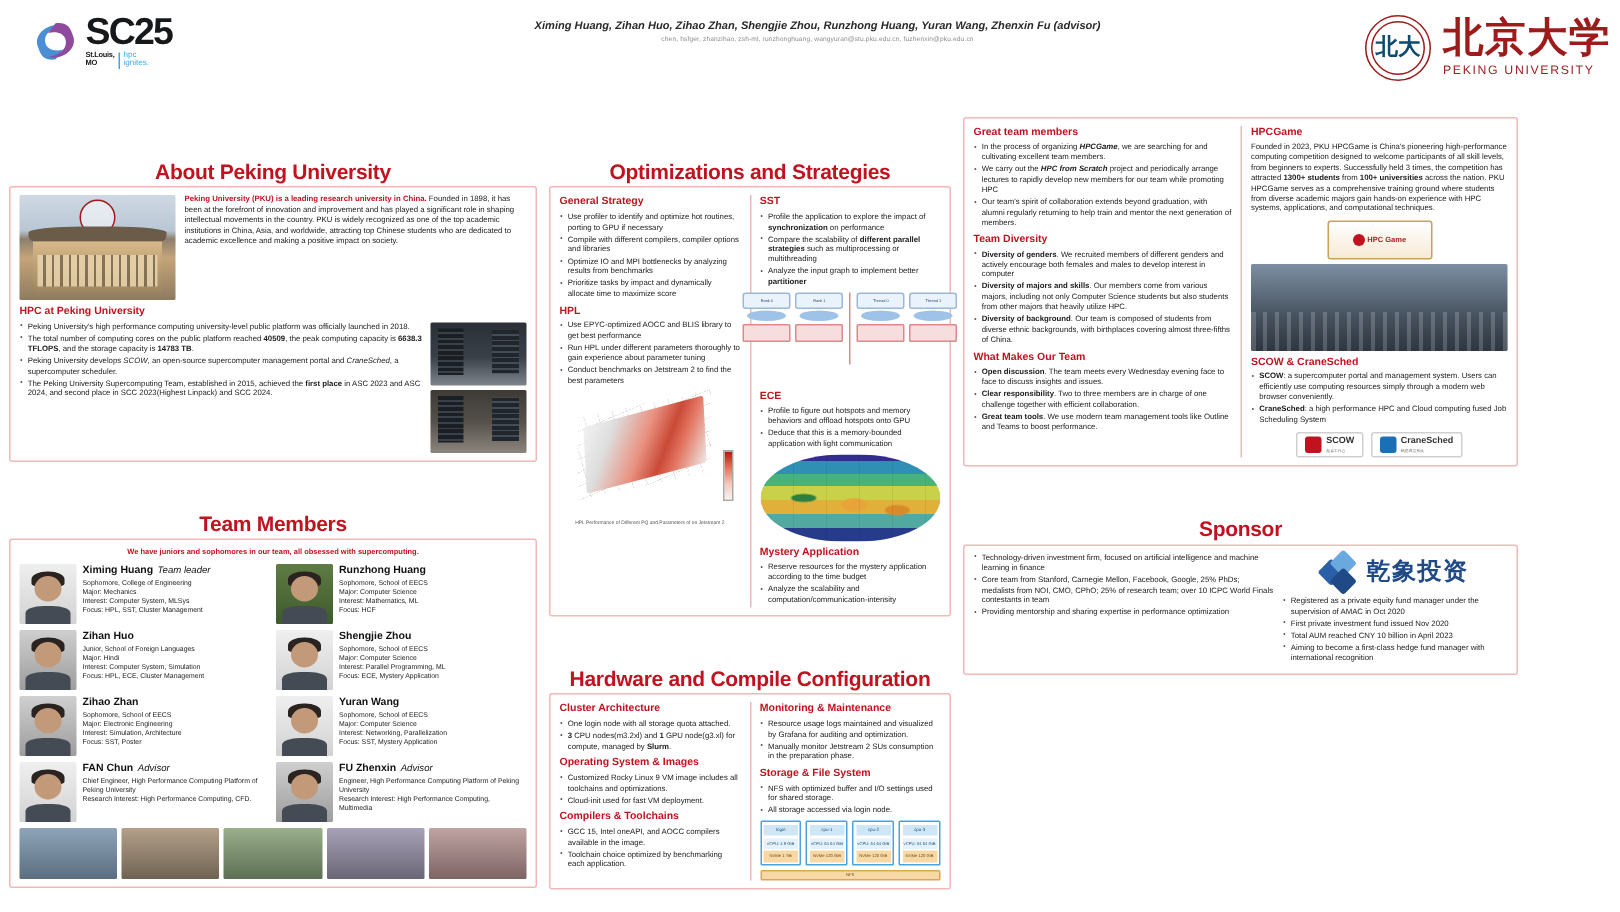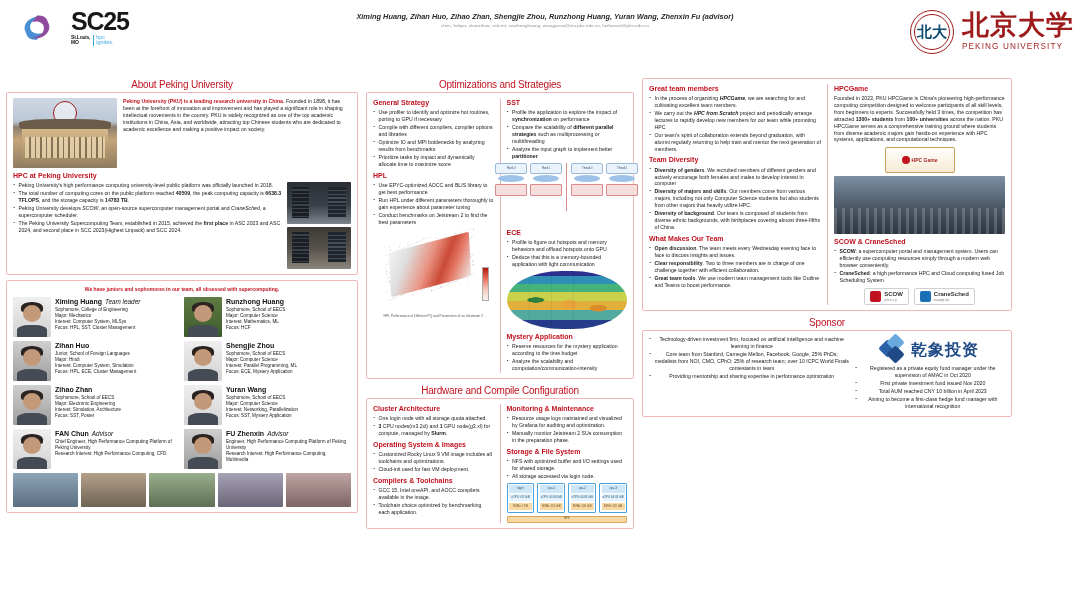--- a/index.html
+++ b/index.html
@@ -12,21 +12,21 @@
     line-height:1.32;
   }
   .poster { position:relative; width:1080px; height:608px; padding:4px 6px; }
 
   
   .header { display:flex; align-items:flex-start; height:74px; }
   .hdr-left { width:300px; display:flex; align-items:flex-start; padding-top:6px; }
   .hdr-center { flex:1; text-align:center; padding-top:4px; }
   .hdr-right { width:290px; display:flex; align-items:center; justify-content:flex-end; padding-top:6px; gap:8px; }
 
-  .sc-logo { display:flex; align-items:center; gap:17px; padding-left:14px;}
+  .sc-logo { display:flex; align-items:center; gap:3px; padding-left:14px;}
   .sc-swirl { width:34px; height:30px; position:relative; flex:none;}
   .sc-text { display:flex; flex-direction:column; }
   .sc-word { font-size:25px; font-weight:bold; letter-spacing:-1.2px; line-height:0.95; color:#17181a;}
   .sc-sub { display:flex; gap:3px; margin-top:1px;}
   .sc-sub-a { font-size:5px; font-weight:bold; color:#17181a; line-height:1.05; letter-spacing:-0.2px;}
   .sc-sub-b { font-size:5.4px; color:#3aa9e0; line-height:1.05; border-left:1px solid #3aa9e0; padding-left:2px;}
 
   .poster-title {
     font-size:29px; font-weight:bold; color:#c1121f; letter-spacing:-0.3px;
     font-family:"Liberation Sans", sans-serif;
@@ -41,22 +41,22 @@
   .pku-name-en { font-size:8.2px; color:#9e1b1b; letter-spacing:1.1px; margin-top:3px;}
 
   
   .cols { display:flex; gap:8px; height:525px; }
   .col { display:flex; flex-direction:column; gap:5px; }
   .col-left { width:352px; }
   .col-mid  { width:268px; }
   .col-right{ width:370px; }
 
   .sec-title {
-    text-align:center; color:#c1121f; font-weight:normal; font-size:10px;
-    letter-spacing:-0.2px; margin-bottom:1px;
+    text-align:center; color:#c1121f; font-weight:bold; font-size:14px;
+    letter-spacing:-0.2px; margin-bottom:1px;margin-top:27px;
   }
   .card { border:0.8px solid #f2b8b8; border-radius:2px; background:#fff; padding:5px 6px; }
 
   h4.sub { color:#c1121f; font-weight:bold; font-size:7px; margin:3px 0 2px; }
   h4.sub.first { margin-top:0; }
   ul { list-style:none; margin:0; padding:0; }
   li { position:relative; padding-left:5.5px; margin-bottom:1.2px; }
   li::before { content:"\25AA"; position:absolute; left:0.5px; top:-0.3px; font-size:4.2px; color:#333; }
   b, strong { font-weight:bold; }
   .it { font-style:italic; }
@@ -172,21 +172,21 @@
   .hpcg-photo::after{ content:""; position:absolute; left:0; bottom:0; width:100%; height:46%;
     background:repeating-linear-gradient(90deg, rgba(255,255,255,.18) 0 3px, transparent 3px 8px);}
   .scow-logos { display:flex; gap:5px; align-items:center; justify-content:center; margin-top:4px;}
   .scow-box { border:0.7px solid #d0d0d0; border-radius:2px; padding:2px 5px; display:flex; align-items:center; gap:3px; background:#fff;}
   .scow-mark { width:11px; height:11px; border-radius:2px; background:#c1121f; }
   .scow-mark.b { background:#1a6fb5; }
   .scow-txt { font-size:6px; font-weight:bold; color:#333; }
   .scow-txt small { display:block; font-size:2.6px; color:#777; font-weight:normal;}
 
   
-  .sponsor-row { display:flex; gap:6px;text-align:center; }
+  .sponsor-row { display:flex; gap:6px; }
   .sponsor-left { flex:1; }
   .sponsor-right { width:150px; flex:none; }
   .sp-logo { display:flex; align-items:center; gap:4px; justify-content:center; margin-bottom:3px;}
   .sp-diamond { width:26px; height:26px; position:relative; flex:none;}
   .sp-diamond i { position:absolute; width:13px; height:13px; border-radius:2px; }
   .sp-diamond i:nth-child(1){ left:0; top:6px; background:#2b5fa8; transform:rotate(45deg);}
   .sp-diamond i:nth-child(2){ left:8px; top:0; background:#6aa9de; transform:rotate(45deg);}
   .sp-diamond i:nth-child(3){ left:8px; top:12px; background:#1f4a86; transform:rotate(45deg);}
   .sp-cn { font-size:16px; font-weight:bold; color:#1f4a86; letter-spacing:1px;}
 </style>
@@ -258,20 +258,21 @@
             </ul>
             <div class="hpc-imgs">
               <div class="dc-img"></div>
               <div class="dc-img b"></div>
             </div>
           </div>
         </div>
       </div>
 
       <div>
+        <div class="sec-title">Team Members</div>
         <div class="card">
           <div class="tm-note">We have juniors and sophomores in our team, all obsessed with supercomputing.</div>
           <div class="tm-grid">
 
             <div class="tm">
               <div class="tm-photo light">
                   <i class="hair"></i>
                   <i class="face"></i>
                   <i class="shoulder"></i>
                 </div>

